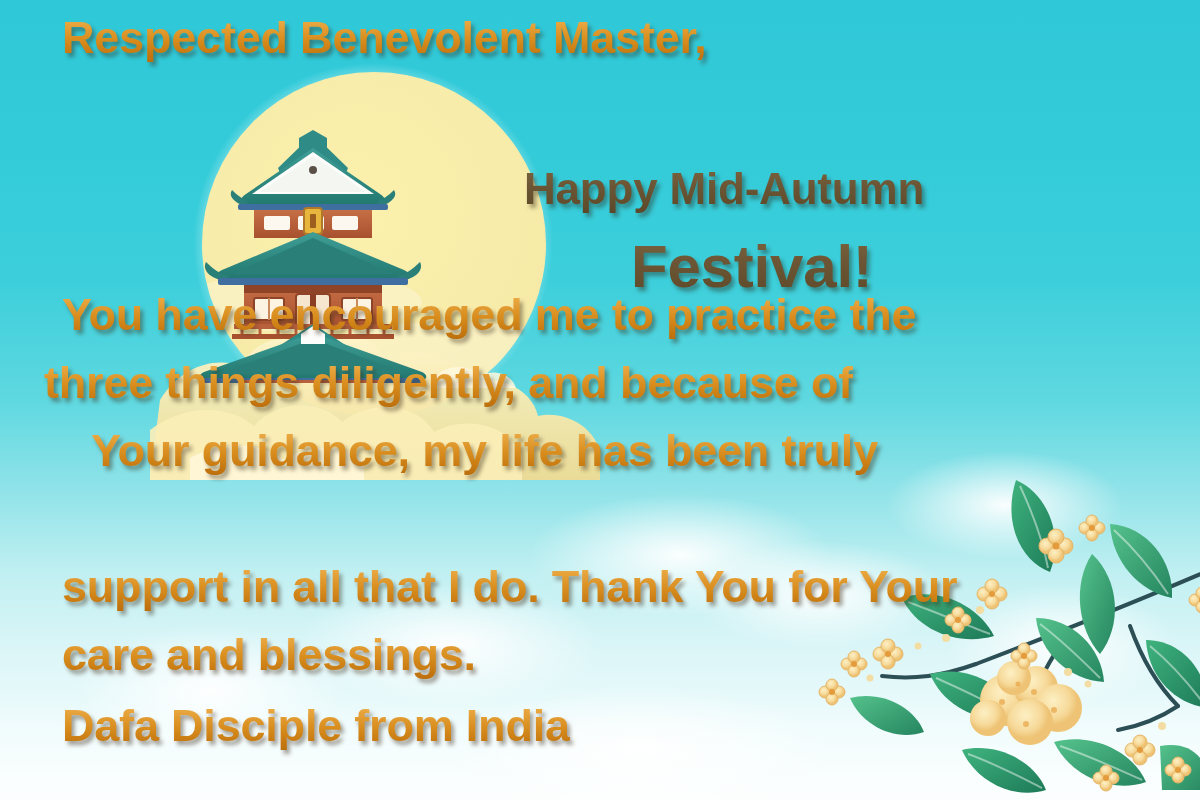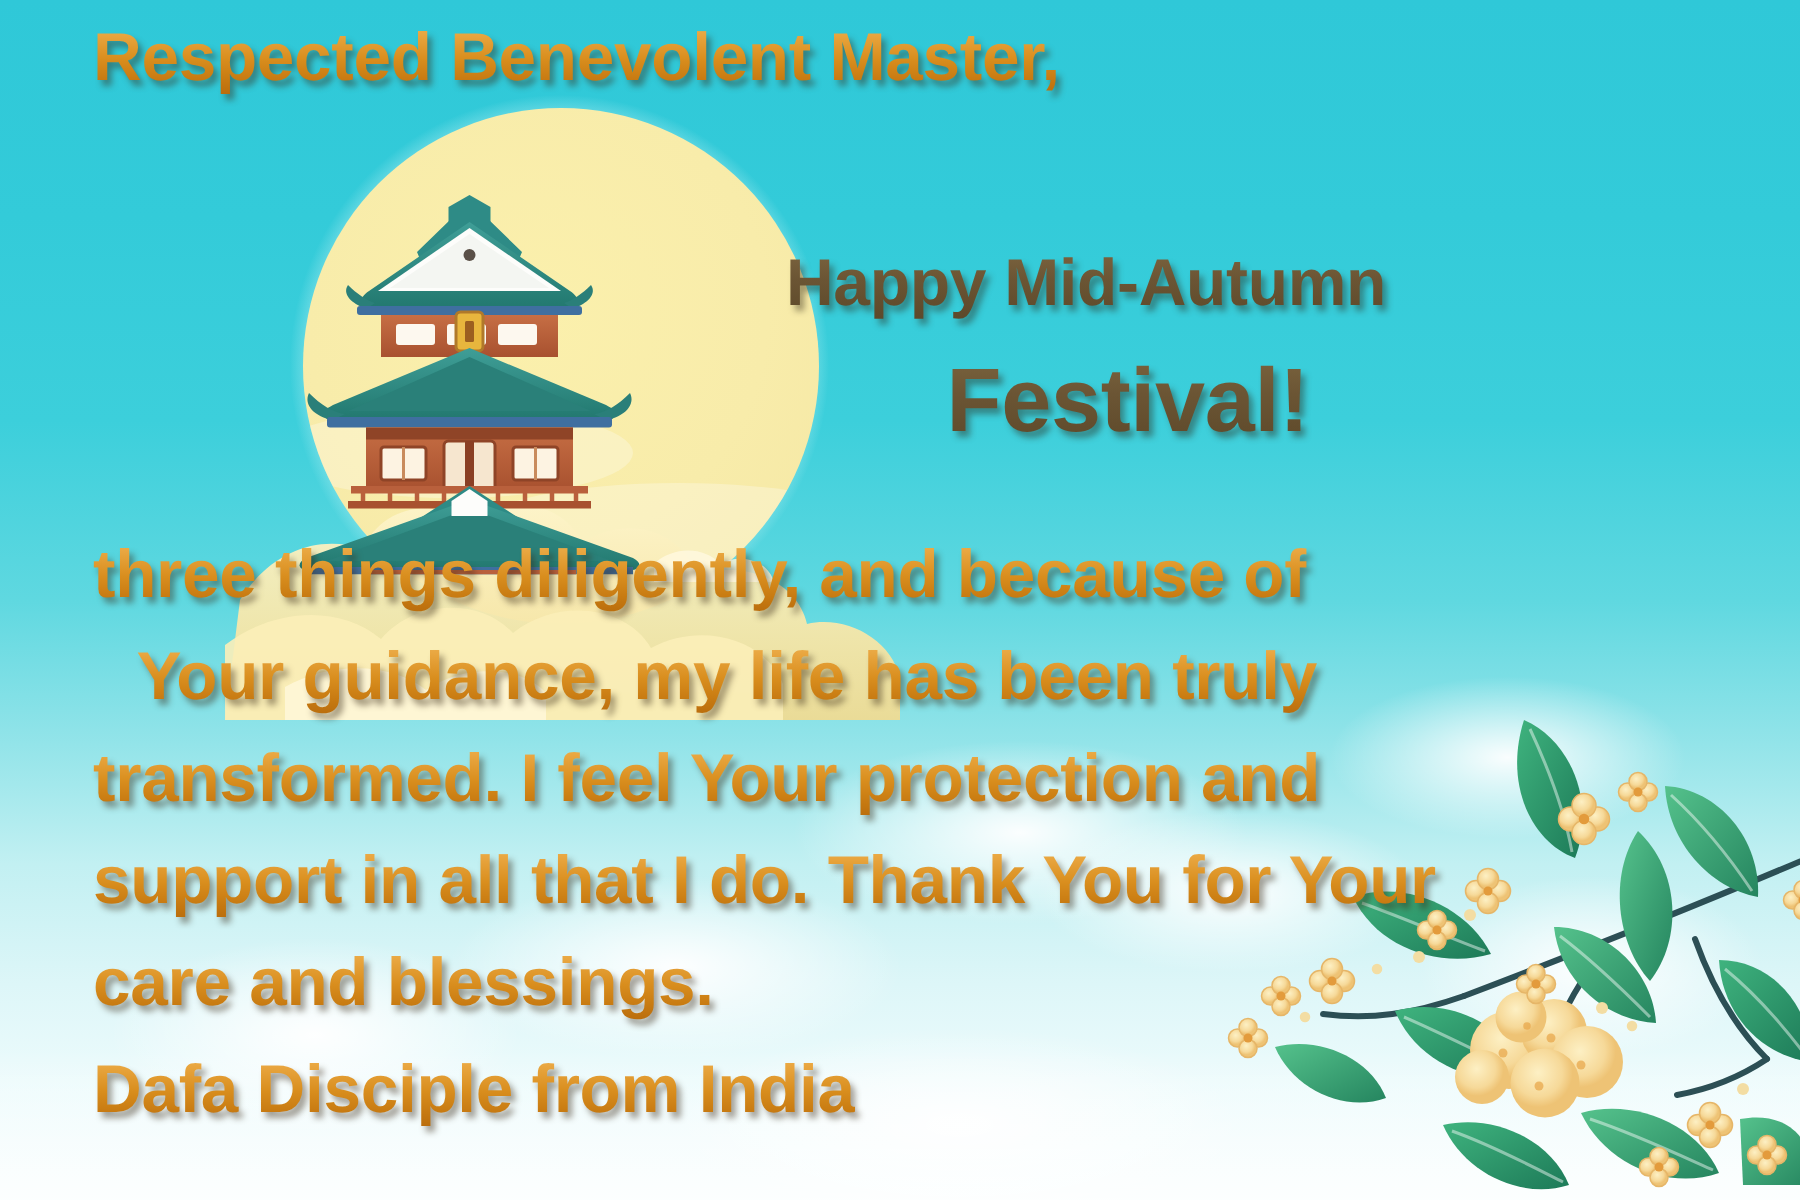--- a/index.html
+++ b/index.html
@@ -139,21 +139,21 @@
     -webkit-text-fill-color: transparent;
     filter: drop-shadow(3px 4px 2px rgba(40,30,15,0.42));
     margin-top: 12px;
   }
 
   #line-greeting   { left: 62px;  top: 12px;  font-size: 45px; }
   #line-festival-1 { left: 524px; top: 152px; font-size: 44px; }
   #line-festival-2 { left: 631px; top: 220px; font-size: 60px; }
 
   #body-1 { left: 62px; top: 289px; font-size: 45px; }
-  #body-2 { left: 62px; top: 357px; font-size: 45px; }
+  #body-2 { left: 44px; top: 357px; font-size: 45px; }
   #body-3 { left: 62px; top: 425px; font-size: 45px; margin-left: 29px; }
   #body-4 { left: 62px; top: 493px; font-size: 45px; }
   #body-5 { left: 62px; top: 561px; font-size: 45px; }
   #body-6 { left: 62px; top: 629px; font-size: 45px; }
 
   #signature { left: 62px; top: 700px; font-size: 45px; }
 </style>
 </head>
 <body>
 
@@ -434,22 +434,22 @@
     </g>
   </svg>
 
   <div id="text-layer">
     <div id="line-greeting" class="tline gold">Respected Benevolent Master,</div>
 
     <div id="line-festival-1" class="tline brown">Happy Mid-Autumn</div>
 
     <div id="line-festival-2" class="tline brown">Festival!</div>
 
+    <div id="body-1" class="tline gold">You have encouraged me to practice the</div>
     <div id="body-2" class="tline gold">three things diligently, and because of</div>
     <div id="body-3" class="tline gold">Your guidance, my life has been truly</div>
-    <div id="body-4" class="tline gold">transformed. I feel Your protection and</div>
     <div id="body-6" class="tline gold">care and blessings.</div>
     <div id="body-5" class="tline gold">support in all that I do. Thank You for Your</div>
 
     <div id="signature" class="tline gold">Dafa Disciple from India</div>
   </div>
 
 </div>
 
 </body></html>

